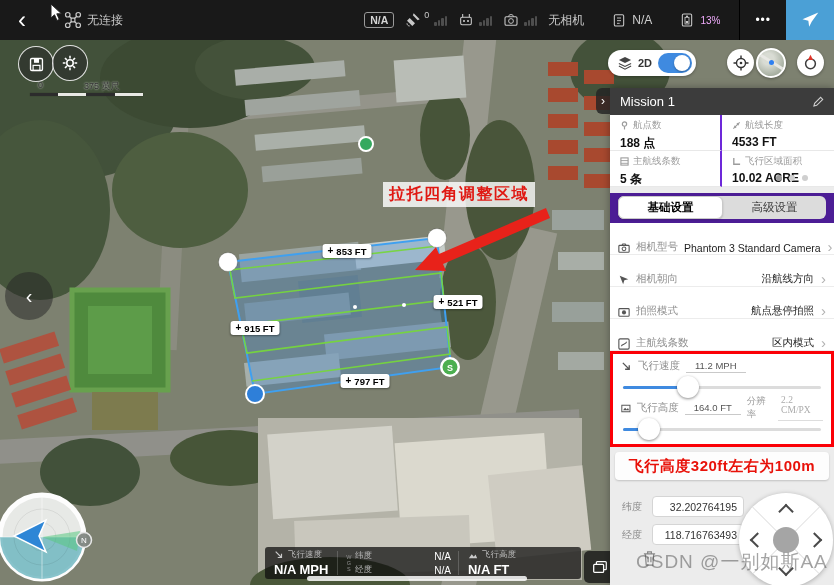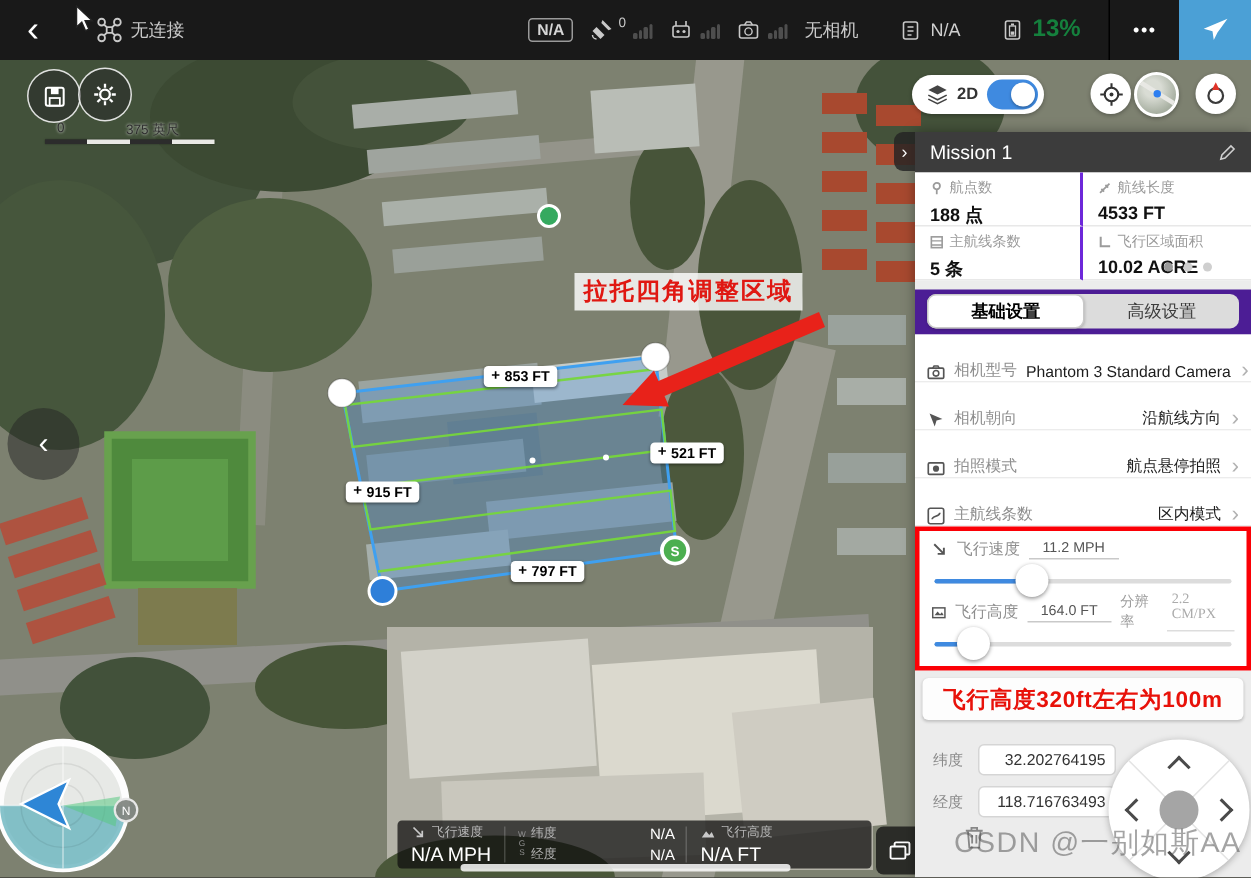--- a/index.html
+++ b/index.html
@@ -19,21 +19,21 @@
   .tb-group{display:flex;align-items:center;gap:5px;}
   .tb-drone{margin-left:20px;}
   .tb-label{font-size:12px;color:#c9c9c9;}
   .tb-right{display:flex;align-items:center;gap:11px;margin-left:auto;}
   .tb-na{border:1.5px solid #9a9a9a;border-radius:3px;padding:1px 5px;font-size:10.5px;font-weight:bold;color:#d5d5d5;}
   .bars{display:flex;align-items:flex-end;gap:1px;height:11px;}
   .bars i{display:block;width:2.5px;background:#4e4e4e;border-radius:1px;}
   .bars i:nth-child(1){height:4px}.bars i:nth-child(2){height:6px}
   .bars i:nth-child(3){height:8px}.bars i:nth-child(4){height:10px}
   .sat-count{font-size:9px;color:#c9c9c9;position:relative;top:-5px;margin-left:-2px;}
-  .tb-batt-val{font-size:16px;font-weight:bold;color:#15803d;}
+  .tb-batt-val{font-size:10px;font-weight:normal;color:#f0abfc;}
   .tb-mode-val{font-size:12px;color:#cfcfcf;}
   .tb-sep{width:1px;height:40px;background:#000;}
   .tb-more{font-size:12px;color:#fff;letter-spacing:1px;padding:0 4px;cursor:pointer;}
   .tb-takeoff{width:48px;height:40px;background:#4ba0d6;display:flex;align-items:center;justify-content:center;cursor:pointer;}
   .cursor{position:absolute;left:50px;top:3px;z-index:60;}
 
   
   .circle-btn{position:absolute;width:34px;height:34px;border-radius:50%;background:rgba(40,40,40,.55);
     border:1.5px solid rgba(255,255,255,.85);display:flex;align-items:center;justify-content:center;z-index:7;cursor:pointer;}
   .btn-save{left:18px;top:46px;} .btn-gear{left:52px;top:45px;}
@@ -54,21 +54,21 @@
   .maptype-btn{position:absolute;left:584px;top:551px;width:32px;height:32px;background:rgba(22,22,22,.8);
     border-radius:5px;display:flex;align-items:center;justify-content:center;z-index:7;cursor:pointer;}
   .home-indicator{position:absolute;left:307px;top:576px;width:220px;height:5px;border-radius:3px;
     background:rgba(250,250,250,.85);z-index:55;}
 
   
   .telemetry{position:absolute;left:265px;top:547px;width:316px;height:32px;background:rgba(15,15,15,.74);
     border-radius:3px;display:flex;align-items:stretch;z-index:8;color:#fff;}
   .tm-group{padding:3px 9px;display:flex;flex-direction:column;justify-content:center;}
   .tm-top{display:flex;align-items:center;gap:4px;font-size:8.5px;color:#b5b5b5;}
-  .tm-val{font-size:13px;font-weight:normal;color:#fff;margin-top:1px;}
+  .tm-val{font-size:13px;font-weight:bold;color:#fff;margin-top:1px;}
   .tm-sep{width:1px;background:rgba(255,255,255,.18);margin:4px 0;}
   .tm-wgs{display:flex;align-items:center;gap:4px;padding:3px 7px;}
   .wgs-txt{writing-mode:vertical-rl;text-orientation:upright;font-size:5.5px;color:#8f8f8f;letter-spacing:0;line-height:1;}
   .wgs-rows{display:flex;flex-direction:column;gap:2px;}
   .wgs-row{display:flex;align-items:center;width:96px;}
   .wgs-row .l{font-size:8.5px;color:#b5b5b5;}
   .wgs-row .v{margin-left:auto;font-size:10px;color:#fff;}
 
   
   .pill2d{position:absolute;left:608px;top:50px;height:26px;border-radius:13px;background:#fff;z-index:20;

